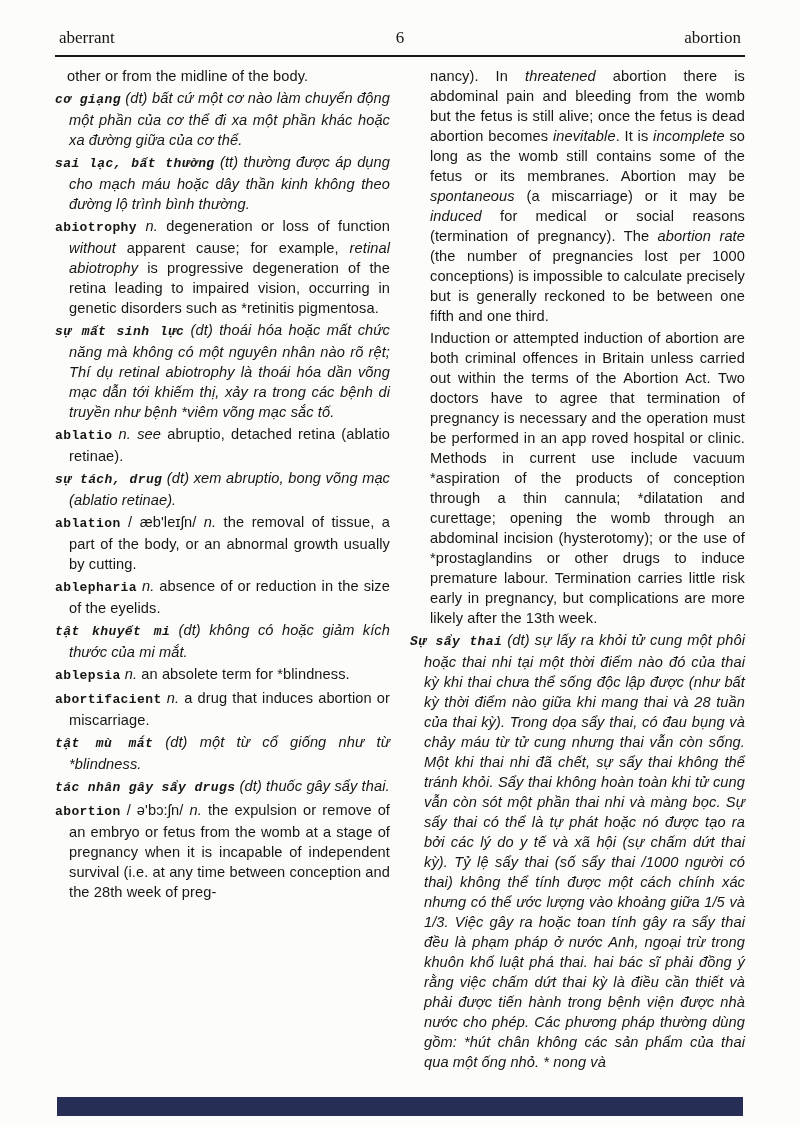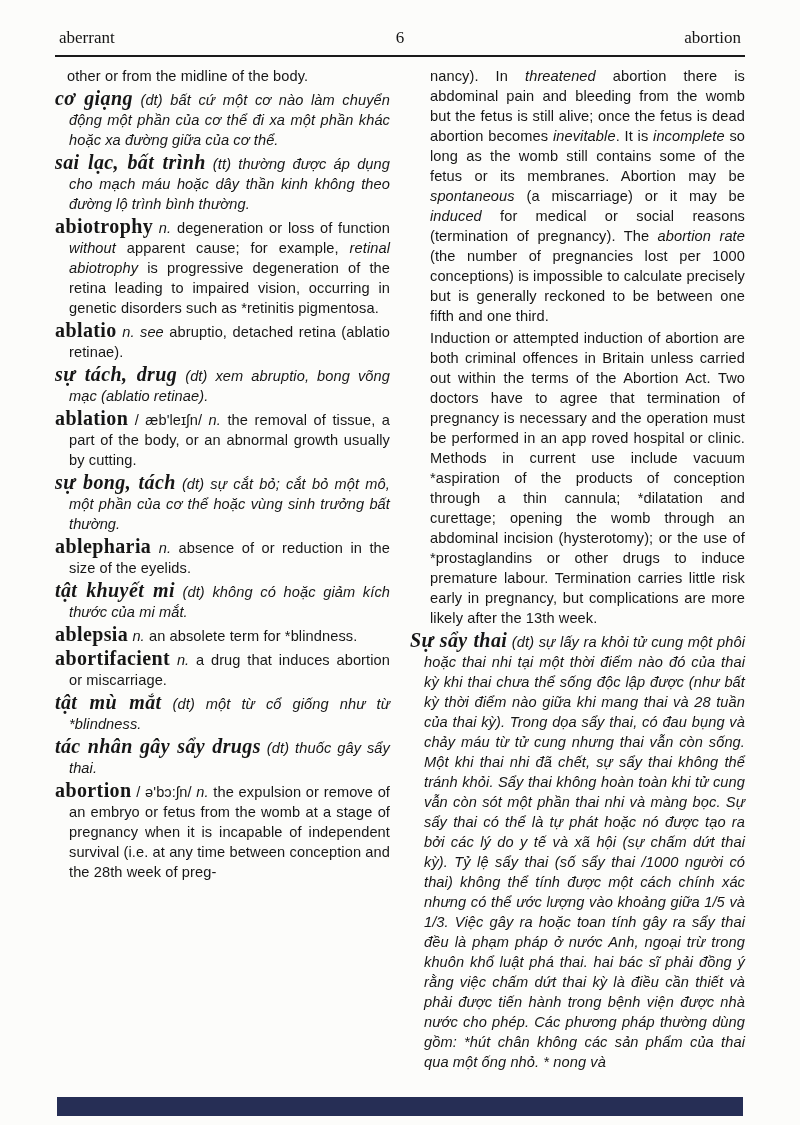--- a/index.html
+++ b/index.html
@@ -48,23 +48,23 @@
   p.entry.cont-indent{   
     padding-left:12px;
     text-indent:0;
   }
   p.entry.flush{         
     padding-left:0;
     text-indent:0;
     margin-left:20px;
   }
   .hw{
-    font-family:Liberation Serif, serif;
+    font-family:Liberation Mono, monospace;
     font-weight:bold;
-    font-size:20px;
+    font-size:13px;
     letter-spacing:.4px;
   }
   .hw.vn{
     font-style:italic;
   }
   .i{font-style:italic;}
   
   .footer-bar{
     position:absolute;
     left:57px;right:57px;bottom:9px;
@@ -80,26 +80,26 @@
   <div class="runhead">
     <span class="lft">aberrant</span>
     <span class="ctr">6</span>
     <span class="rgt">abortion</span>
   </div>
 
   <div class="columns">
     <div class="col" id="left-col">
         <p class="entry cont-indent"><span>other or from the midline of the body.</span></p>
         <p class="entry"><span class="hw vn">cơ giạng</span><span class="i"> (dt) bất cứ một cơ nào làm chuyển động một phần của cơ thể đi xa một phần khác hoặc xa đường giữa của cơ thể.</span></p>
-        <p class="entry"><span class="hw vn">sai lạc, bất trình</span><span class="i"> (tt) thường được áp dụng cho mạch máu hoặc dây thần kinh không theo đường lộ trình bình thường.</span></p>
+        <p class="entry"><span class="hw vn">sai lạc, bất thường</span><span class="i"> (tt) thường được áp dụng cho mạch máu hoặc dây thần kinh không theo đường lộ trình bình thường.</span></p>
         <p class="entry"><span class="hw en">abiotrophy</span><span> </span><span class="i">n.</span><span> degeneration or loss of function </span><span class="i">without</span><span> apparent cause; for example, </span><span class="i">retinal abiotrophy</span><span> is progressive degeneration of the retina leading to impaired vision, occurring in genetic disorders such as *retinitis pigmentosa.</span></p>
+        <p class="entry"><span class="hw vn">sự mất sinh lực</span><span class="i"> (dt)  thoái hóa hoặc mất chức năng mà không có một nguyên nhân nào rõ rệt; Thí dụ retinal abiotrophy là thoái hóa dần võng mạc dẫn tới khiếm thị, xảy ra trong các bệnh di truyền như bệnh *viêm võng mạc sắc tố.</span></p>
         <p class="entry"><span class="hw en">ablatio</span><span> </span><span class="i">n. see</span><span> abruptio, detached retina (ablatio retinae).</span></p>
         <p class="entry"><span class="hw vn">sự tách, drug</span><span class="i"> (dt) xem abruptio, bong võng mạc (ablatio retinae).</span></p>
         <p class="entry"><span class="hw en">ablation</span><span> / æb'leɪʃn/  </span><span class="i">n.</span><span> the removal of tissue, a part of the body, or an abnormal growth usually by cutting.</span></p>
-        <p class="entry"><span class="hw vn">sự bong, tách</span><span class="i"> (dt) sự cắt bỏ; cắt bỏ một mô, một phần của cơ thể hoặc vùng sinh trưởng bất thường.</span></p>
         <p class="entry"><span class="hw en">ablepharia</span><span> </span><span class="i">n.</span><span> absence of or reduction in the size of the eyelids.</span></p>
         <p class="entry"><span class="hw vn">tật khuyết mi</span><span class="i"> (dt) không có  hoặc giảm kích thước của mi mắt.</span></p>
         <p class="entry"><span class="hw en">ablepsia</span><span> </span><span class="i">n.</span><span> an absolete term for *blindness.</span></p>
         <p class="entry"><span class="hw en">abortifacient</span><span> </span><span class="i">n.</span><span> a drug that induces abortion or miscarriage.</span></p>
         <p class="entry"><span class="hw vn">tật mù mắt</span><span class="i"> (dt) một từ cổ giống như từ *blindness.</span></p>
         <p class="entry"><span class="hw vn">tác nhân gây sẩy drugs</span><span class="i"> (dt)  thuốc gây sẩy thai.</span></p>
         <p class="entry"><span class="hw en">abortion</span><span> / ə'bɔ:ʃn/  </span><span class="i">n.</span><span> the expulsion or remove of an embryo or fetus from the womb at a stage of pregnancy when it is incapable of independent survival (i.e. at any time between conception and the 28th week of preg-</span></p>
       </div>
     <div class="col" id="right-col">
         <p class="entry flush"><span>nancy). In </span><span class="i">threatened</span><span> abortion there is abdominal pain and bleeding from the womb but the fetus is still alive; once the fetus is dead abortion becomes </span><span class="i">inevitable</span><span>. It is </span><span class="i">incomplete</span><span> so long as the womb still contains some of the fetus or its membranes. Abortion may be </span><span class="i">spontaneous</span><span> (a miscarriage) or it may be </span><span class="i">induced</span><span> for medical or social reasons (termination of pregnancy). The </span><span class="i">abortion rate</span><span> (the number of pregnancies lost per 1000 conceptions) is impossible to calculate precisely but is generally reckoned to be between one fifth and one third.</span></p>

